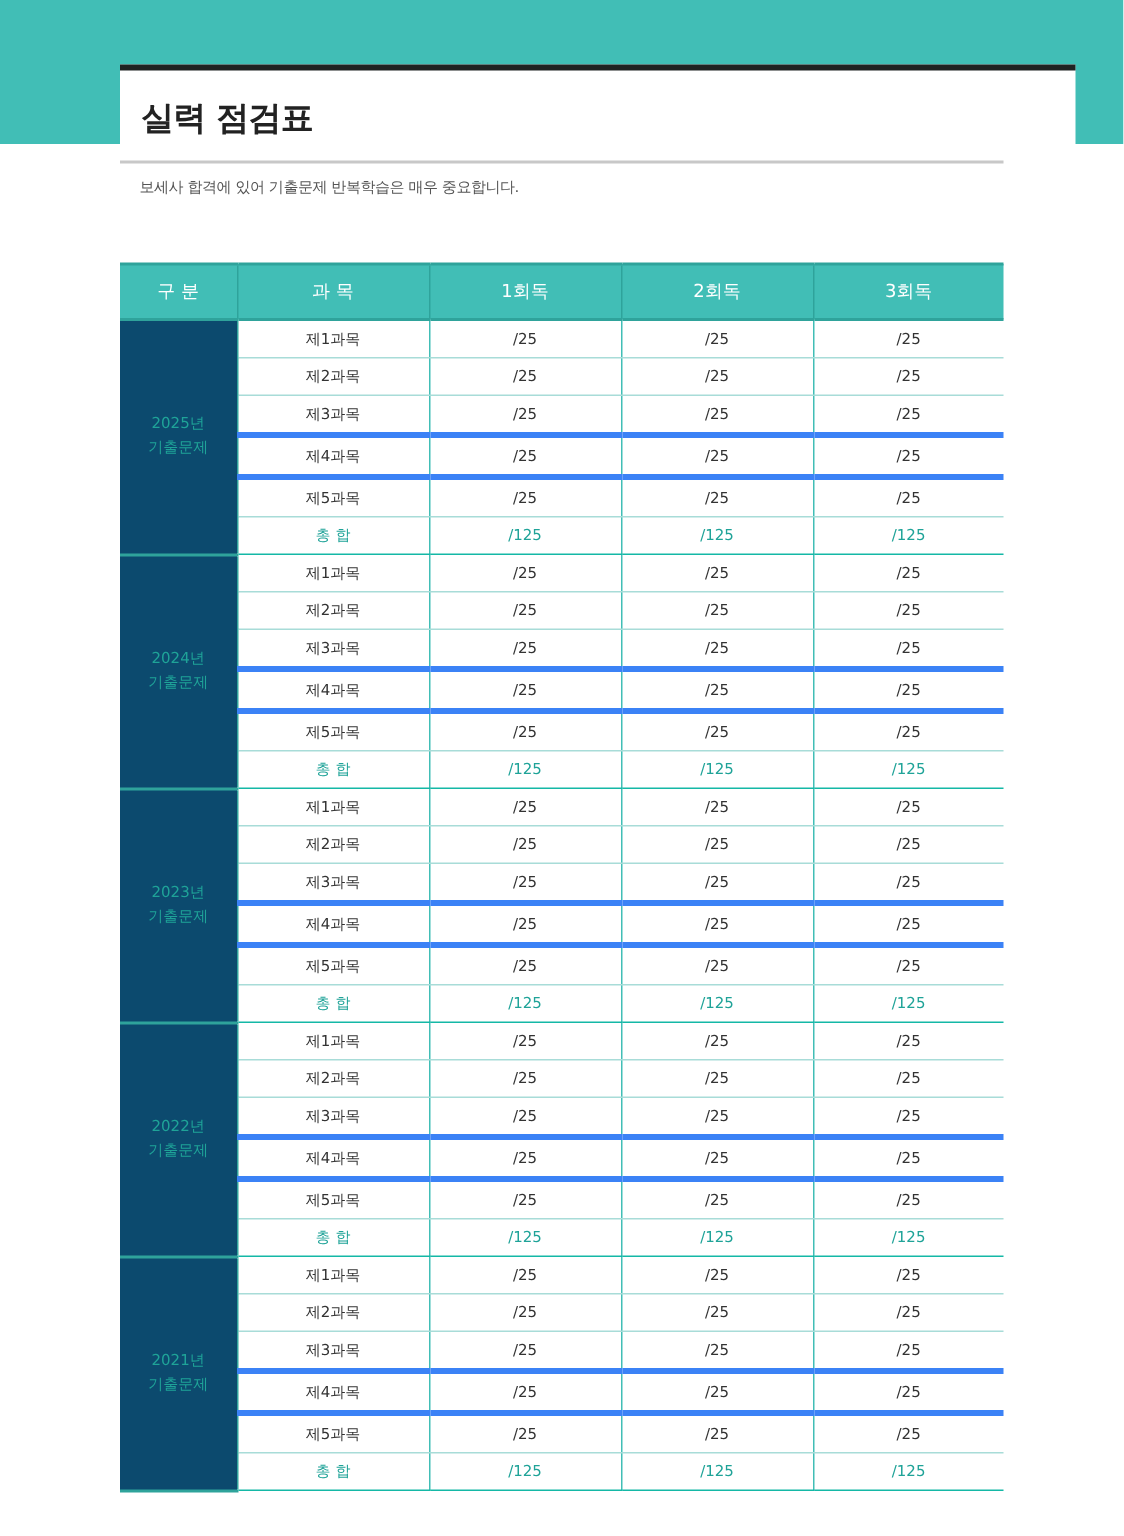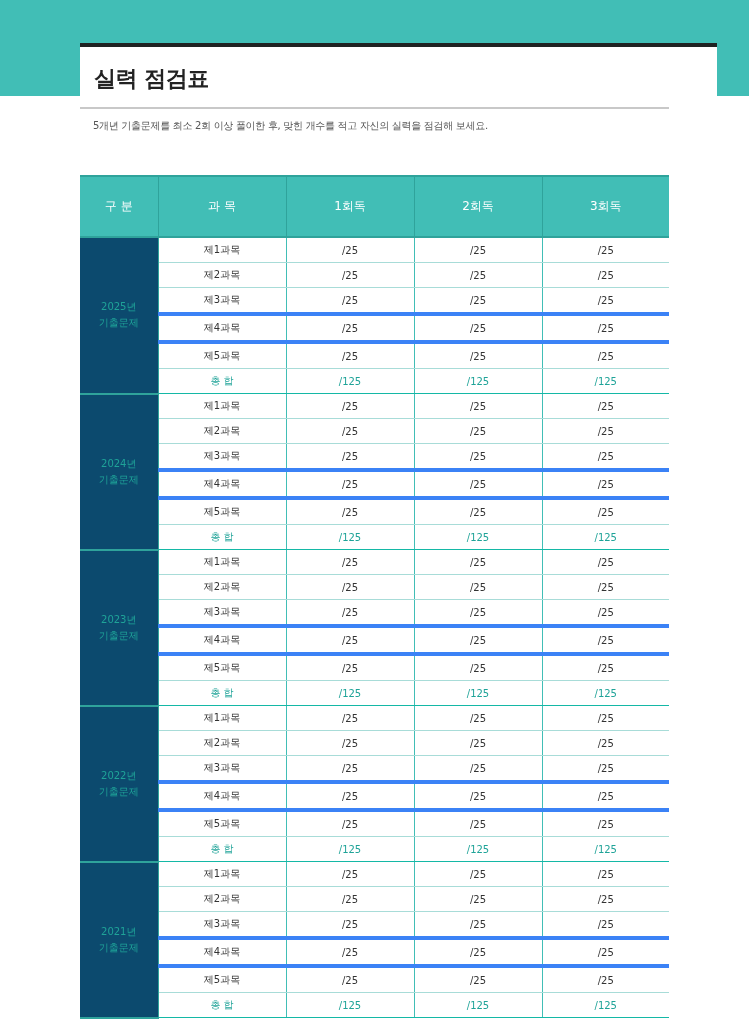--- a/index.html
+++ b/index.html
@@ -3,38 +3,38 @@
 <meta charset="utf-8">
 <style>
   html, body { margin:0; padding:0; }
   body { width:749px; height:1024px; background:#ffffff; position:relative; overflow:hidden; font-family:"DejaVu Sans", sans-serif; }
   .banner { position:absolute; left:0; top:0; width:749px; height:96px; background:#41beb6; }
   .card { position:absolute; left:80px; top:43px; width:637px; height:65px; background:#ffffff; border-top:4px solid #1f2222; box-sizing:border-box; }
   .title { position:absolute; left:14px; top:17px; font-size:22px; font-weight:bold; color:#222222; letter-spacing:-0.5px; }
   .divider { position:absolute; left:80px; top:107px; width:589px; height:2px; background:#c8c8c8; }
   .intro { position:absolute; left:93px; top:118px; font-size:10px; color:#555555; line-height:15px; letter-spacing:-0.3px; }
   table { position:absolute; left:80px; top:175px; width:589px; border-collapse:collapse; table-layout:fixed; }
-  th { background:#41beb6; color:#ffffff; font-weight:normal; font-size:12px; height:27px; border-right:1px solid #2fa39b; border-top:2px solid #2fa39b; border-bottom:2px solid #2fa39b; padding:16px; }
+  th { background:#41beb6; color:#ffffff; font-weight:normal; font-size:12px; height:27px; border-right:1px solid #2fa39b; border-top:2px solid #2fa39b; border-bottom:2px solid #2fa39b; padding:4px; }
   th:last-child { border-right:none;margin-top:20px; }
   td { height:24px; font-size:10px; color:#333333; text-align:center; padding:0; border-bottom:1px solid #a8dcd8; border-right:1px solid #41beb6; }
   td:last-child { border-right:none; }
   td.group { background:#0c4a6e; color:#1fa398; font-size:10px; line-height:16px; border-bottom:2px solid #2fa39b; border-right:1px solid #2fa39b; }
   tr.sum td { color:#1fa398; border-bottom:1px solid #14b8a6; }
   tr.mid td { border-bottom:4px solid #3b82f6; }
 </style>
 </head>
 <body>
 
 <div class="banner"></div>
 <div class="card">
   <div class="title">실력 점검표</div>
 </div>
 <div class="divider"></div>
 <div class="intro">
-  <div>5개년 기출문제를 최소 2회 이상 풀이한 후, 맞힌 개수를 적고 자신의 실력을 점검해 보세요.</div>
+  <div>보세사 합격에 있어 기출문제 반복학습은 매우 중요합니다.</div>
 </div>
 
 <table>
   <colgroup>
       <col style="width:78px">
       <col style="width:128px">
       <col style="width:128px">
       <col style="width:128px">
       <col style="width:127px">
     </colgroup>

